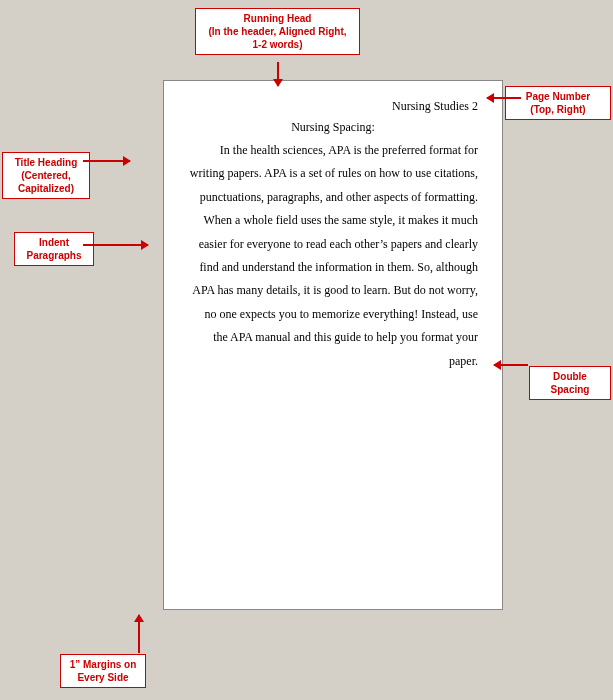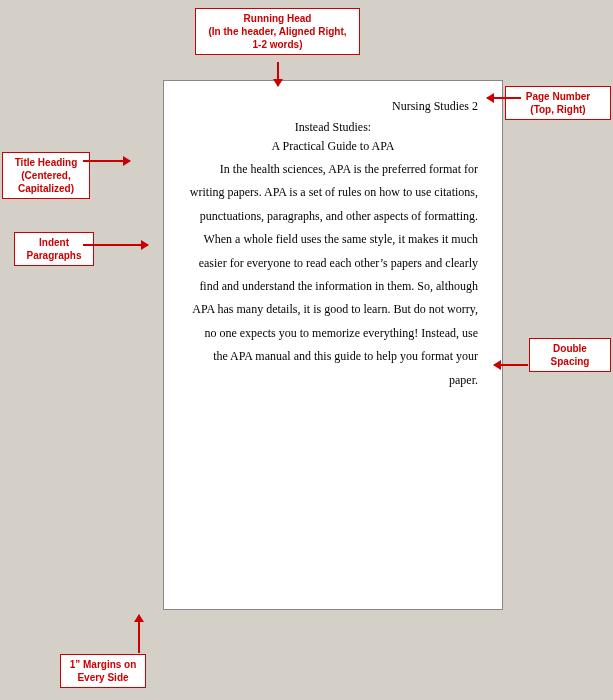--- a/index.html
+++ b/index.html
@@ -136,24 +136,21 @@
   </style>
 </head>
 <body>
 
 <div class="page">
   <div class="page-inner">
     <div class="page-header">
       <span>Nursing Studies   2</span>
     </div>
     <div class="page-title-line">
-      <span>Instead Studies:</span>
-    </div>
-    <div class="page-subtitle-line">
-      <span>A Practical Guide to APA</span>
+      <span>Nursing Spacing:</span>
     </div>
     <div class="page-body">
       <p>In the health sciences, APA is the preferred format for writing papers.  APA is a set of rules on how to use citations, punctuations, paragraphs, and other aspects of formatting.  When a whole field uses the same style, it makes it much easier for everyone to read each other’s papers and clearly find and understand the information in them.  So, although APA has many details, it is good to learn. But do not worry, no one expects you to memorize everything!  Instead, use the APA manual and this guide to help you format your paper.</p>
     </div>
   </div>
 </div>
 
 <div class="label" style="left:195px; top:8px; width:165px;">
   <span>Running Head<br>(In the header, Aligned Right,<br>1-2 words)</span>
 </div>
@@ -171,21 +168,21 @@
 </div>
 
 <div class="arrow-right" style="left:83px; top:160px; width:47px;"></div>
 
 <div class="label" style="left:14px; top:232px; width:80px;">
   <span>Indent<br>Paragraphs</span>
 </div>
 
 <div class="arrow-right" style="left:83px; top:244px; width:65px;"></div>
 
-<div class="label" style="right:2px; top:338px; width:82px;">
+<div class="label" style="right:2px; top:366px; width:82px;">
   <span>Double<br>Spacing</span>
 </div>
 
 <div class="arrow-left" style="right:85px; top:364px; width:34px;"></div>
 
 <div class="label" style="left:60px; top:654px; width:86px;">
   <span>1” Margins on<br>Every Side</span>
 </div>
 
 <div class="arrow-up" style="left:138px; top:615px; height:38px;"></div>

